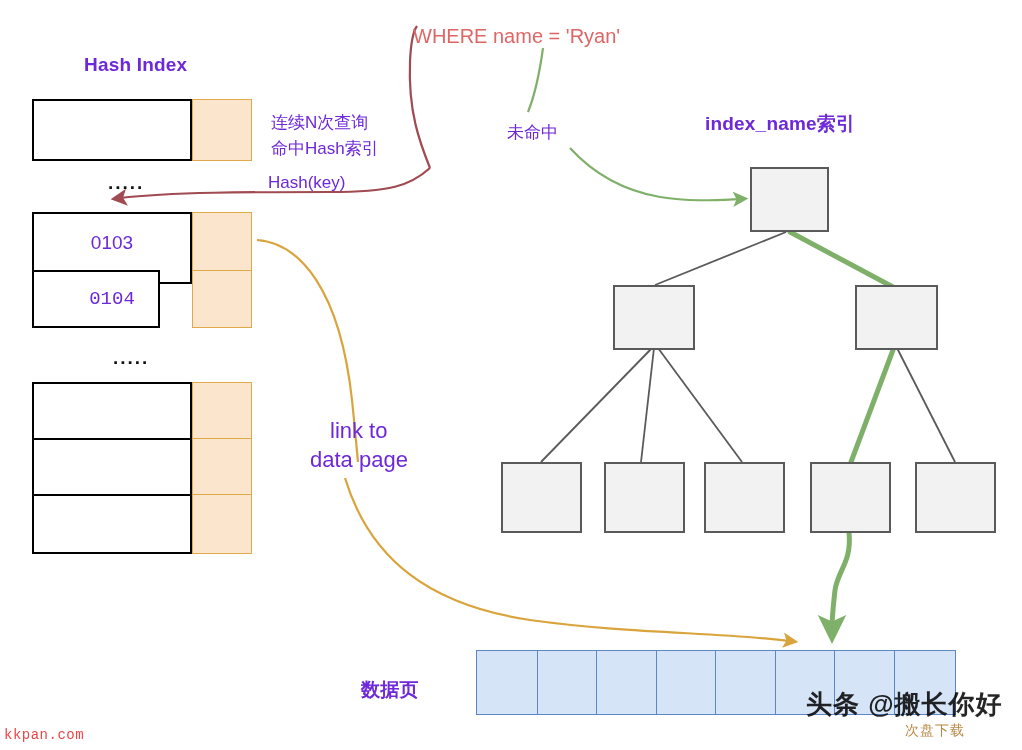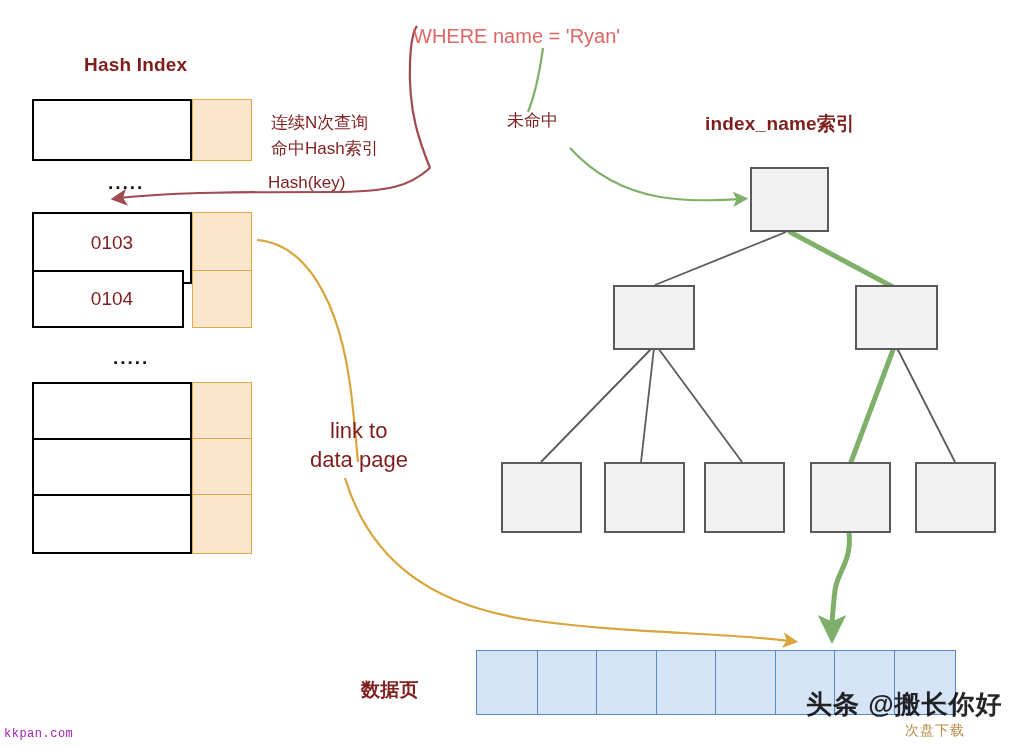--- a/index.html
+++ b/index.html
@@ -19,21 +19,21 @@
     position: absolute;
     left: 0;
     top: 0;
     width: 1022px;
     height: 750px;
     pointer-events: none;
   }
   .txt {
     position: absolute;
     white-space: pre;
-    color: #7f1d1d;
+    color: #6d28d9;
   }
   .title-bold {
     font-weight: bold;
     font-size: 19px;
     letter-spacing: 0.2px;
   }
   .label-cn {
     font-size: 17px;
     line-height: 26px;
   }
@@ -83,22 +83,22 @@
   .dcell {
     box-sizing: border-box;
     background: #d6e4f7;
     border: 1.5px solid #5b87c7;
     margin-left: -1.5px;
   }
   .dcell:first-child { margin-left: 0; }
   .wm-left {
     position: absolute;
     font-family: "Liberation Mono", "DejaVu Sans Mono", monospace;
-    font-size: 12px;
-    color: #a21caf;
+    font-size: 14px;
+    color: #ef4444;
     letter-spacing: 0.5px;
   }
   .wm-right {
     position: absolute;
     font-size: 26px;
     font-weight: bold;
     color: #000000;
     opacity: 0.85;
     letter-spacing: 1px;
   }
@@ -174,21 +174,21 @@
   </div>
 
   <div class="txt dots" style="left:108px; top:172px;">.....</div>
 
   <div>
     <div class="hrow" style="left:32px; top:212px; width:160px; height:72px;">
       <div class="txt cellnum" style="left:0; top:18px; width:156px;">0103</div>
     </div>
     <div class="hcell-right" style="left:192px; top:212px; width:60px; height:60px;"></div>
 
-    <div class="hrow" style="left:32px; top:270px; width:152px; height:58px;">
+    <div class="hrow" style="left:32px; top:270px; width:128px; height:58px;font-family:Liberation Mono, monospace;">
       <div class="txt cellnum" style="left:0; top:16px; width:156px;">0104</div>
     </div>
     <div class="hcell-right" style="left:192px; top:270px; width:60px; height:58px;"></div>
   </div>
 
   <div class="txt dots" style="left:113px; top:347px;">.....</div>
 
   <div>
     <div class="hrow" style="left:32px; top:382px; width:160px; height:58px;">
       <div class="txt cellnum" style="left:0; top:16px; width:156px;"></div>
@@ -205,21 +205,21 @@
     </div>
     <div class="hcell-right" style="left:192px; top:494px; width:60px; height:60px;"></div>
   </div>
 
   <div class="txt where-text" style="left:413px; top:25px;">WHERE name = 'Ryan'</div>
 
   <div class="txt label-cn" style="left:271px; top:110px;">连续N次查询</div>
   <div class="txt label-cn" style="left:271px; top:136px;">命中Hash索引</div>
   <div class="txt label-cn" style="left:268px; top:170px;">Hash(key)</div>
 
-  <div class="txt label-cn" style="left:507px; top:108px;">未命中</div>
+  <div class="txt label-cn" style="left:507px; top:120px;">未命中</div>
 
   <div class="txt title-bold" style="left:705px; top:111px;">index_name索引</div>
 
   <div class="txt label-en" style="left:330px; top:418px;">link to</div>
   <div class="txt label-en" style="left:310px; top:447px;">data page</div>
 
   <div class="tnode" style="left:750px; top:167px; width:79px; height:65px;">
     <div class="txt cellnum" style="left:0; top:20px; width:75px;"></div>
   </div>
 

